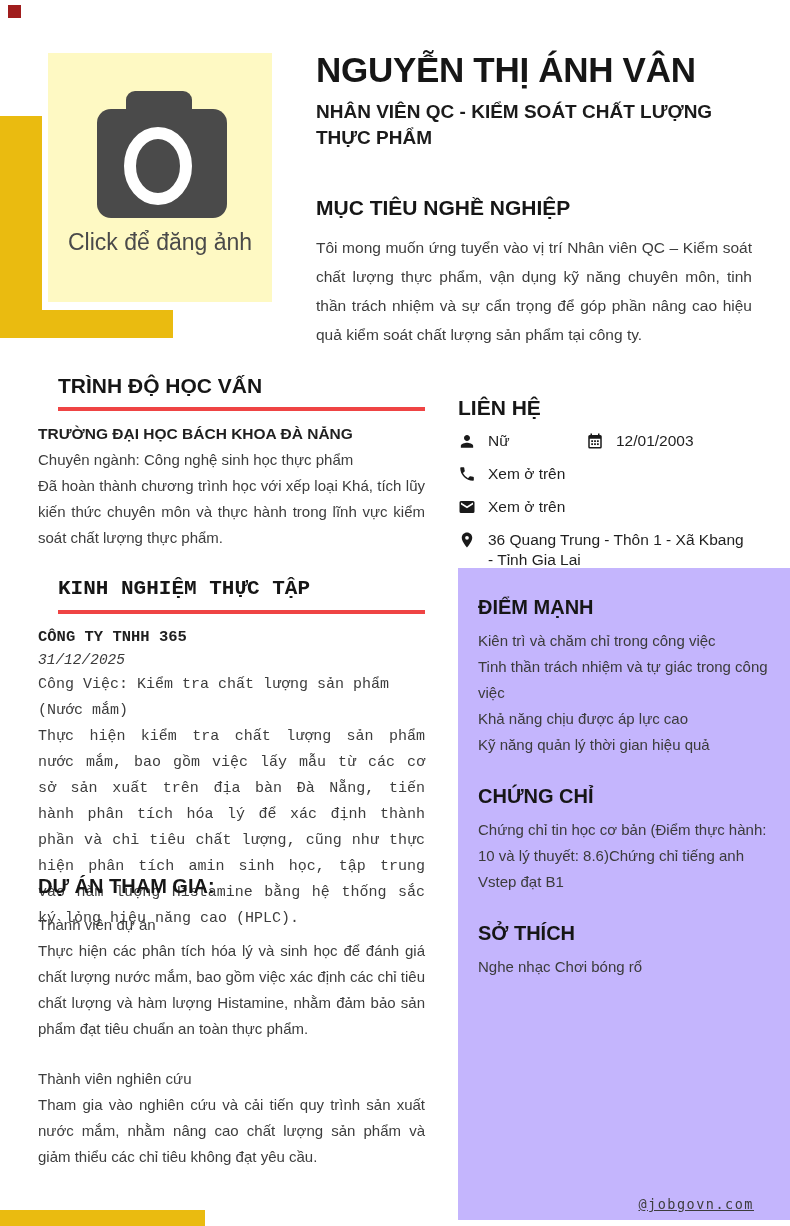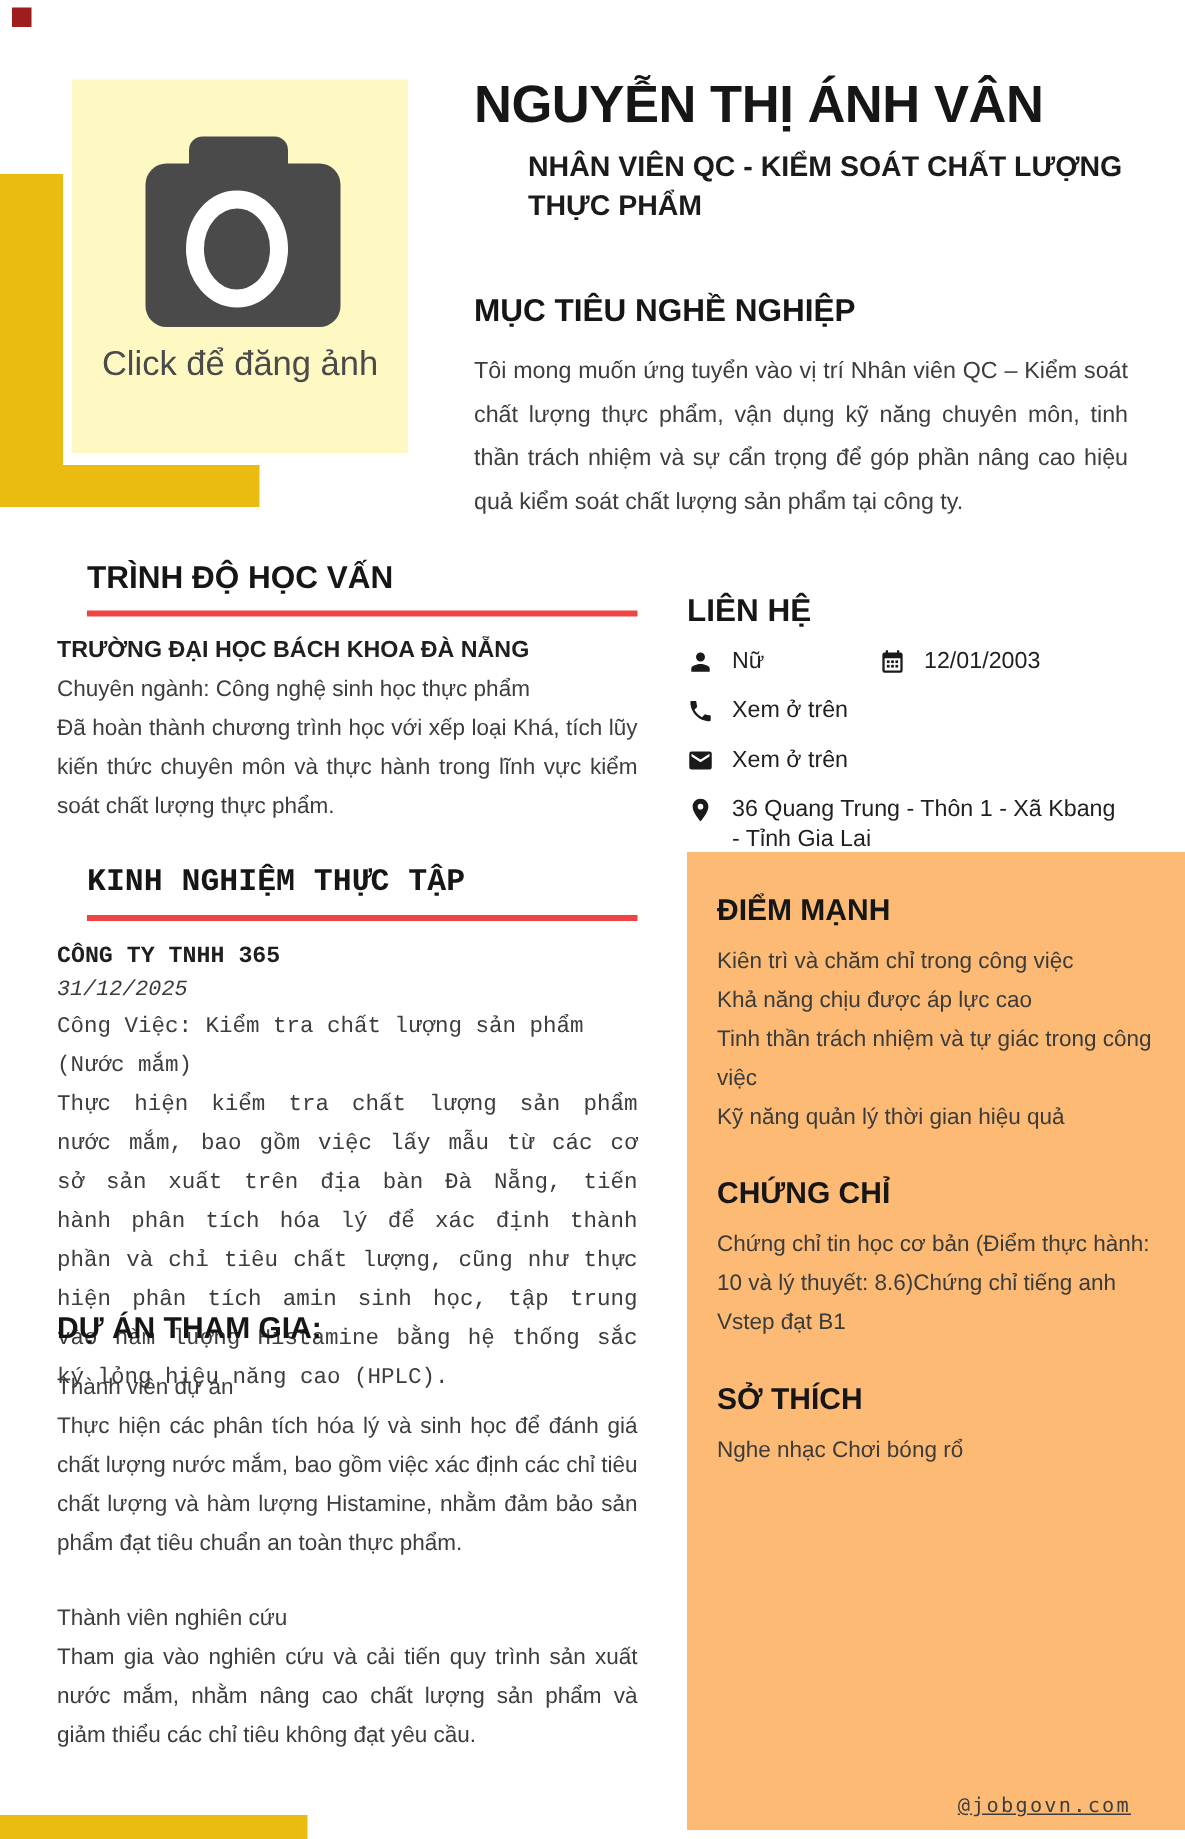--- a/index.html
+++ b/index.html
@@ -14,21 +14,21 @@
   .ybar-h { position:absolute; left:0; top:310px; width:173px; height:28px; background:#EABB10; }
   .ybar-bottom { position:absolute; left:0; top:1210px; width:205px; height:16px; background:#EABB10; }
   
   .photo-box { position:absolute; left:48px; top:53px; width:224px; height:249px; background:#fef9c3; cursor:pointer; }
   .photo-box svg { position:absolute; left:0; top:0; }
   .photo-caption { position:absolute; left:0; top:176px; width:100%; text-align:center;
     font-size:23px; color:#4A4A4A; }
   
   .header-block { position:absolute; left:316px; top:50px; width:440px; }
   .name { font-size:35px; line-height:40px; font-weight:800; color:#161616; letter-spacing:-0.3px; }
-  .job-title { margin-top:9px; font-size:19px; line-height:26px; font-weight:700; color:#1b1b1b; width:430px;margin-left:36px; }
+  .job-title { margin-top:9px; font-size:19px; line-height:26px; font-weight:700; color:#1b1b1b; width:430px; }
   .objective-block { position:absolute; left:316px; top:196px; width:436px; }
   .sec-h { font-size:21px; line-height:24px; font-weight:800; color:#161616; }
   .objective-text { margin-top:13px; font-size:15.5px; line-height:29px; text-align:justify; color:#3d3d3d; }
   
   .col-left { position:absolute; left:38px; width:387px; }
   .edu { top:374px; } .exp { top:577px;font-family:Liberation Mono, monospace; } .proj { top:874px; }
   .underline-h { border-bottom:4px solid #ef4444; padding-bottom:9px; margin-bottom:14px;margin-left:20px; }
   .sub-h { font-size:15.5px; font-weight:700; color:#1f1f1f; margin-top:2px; }
   .period { font-size:14.5px; font-style:italic; color:#3a3a3a; margin-top:6px; }
   .line16 { font-size:15px; line-height:26px; color:#3d3d3d; margin-top:4px; }
@@ -38,21 +38,21 @@
   
   .contact { position:absolute; left:458px; top:372px; width:332px;margin-top:24px; }
   .c-rows { margin-top:11px; }
   .c-row { display:flex; align-items:flex-start; margin-bottom:13px; }
   .c-icon { width:18px; height:18px; flex:0 0 18px; margin-top:1px; }
   .c-label { font-size:15.5px; line-height:20px; color:#1f1f1f; margin-left:12px; }
   .c-gender { width:98px; }
   .c-addr { width:262px; }
   
   .panel { position:absolute; left:458px; top:568px; width:332px; height:652px;
-    background:#fdba74; padding:27px 20px 0 20px; }
+    background:#c4b5fd; padding:27px 20px 0 20px; }
   .panel .sec-h { font-size:20px; }
   .p-item { font-size:15px; line-height:26px; color:#3b3b3b; }
   .p-block { margin-top:9px; }
   .p-gap { margin-top:26px; }
   .watermark { position:absolute; right:36px; bottom:8px;
     font-family:"DejaVu Sans Mono", monospace; font-size:13.5px; letter-spacing:1.5px; color:#3d3d3d;text-decoration:underline; }
 </style>
 </head>
 <body>
 
@@ -140,22 +140,22 @@
       </svg>
       <span class="c-label c-addr">36 Quang Trung - Thôn 1 - Xã Kbang - Tỉnh Gia Lai</span>
     </div>
   </div>
 </div>
 
 <div class="panel">
   <h2 class="sec-h">ĐIỂM MẠNH</h2>
   <div class="p-block">
     <div class="p-item">Kiên trì và chăm chỉ trong công việc</div>
+    <div class="p-item">Tinh thần trách nhiệm và tự giác trong công việc</div>
     <div class="p-item">Khả năng chịu được áp lực cao</div>
-    <div class="p-item">Tinh thần trách nhiệm và tự giác trong công việc</div>
     <div class="p-item">Kỹ năng quản lý thời gian hiệu quả</div>
   </div>
   <h2 class="sec-h p-gap">CHỨNG CHỈ</h2>
   <div class="p-block p-item">Chứng chỉ tin học cơ bản (Điểm thực hành: 10 và lý thuyết: 8.6)Chứng chỉ tiếng anh Vstep đạt B1</div>
   <h2 class="sec-h p-gap">SỞ THÍCH</h2>
   <div class="p-block p-item">Nghe nhạc Chơi bóng rổ</div>
   <div class="watermark">@jobgovn.com</div>
 </div>
 
 </body></html>

